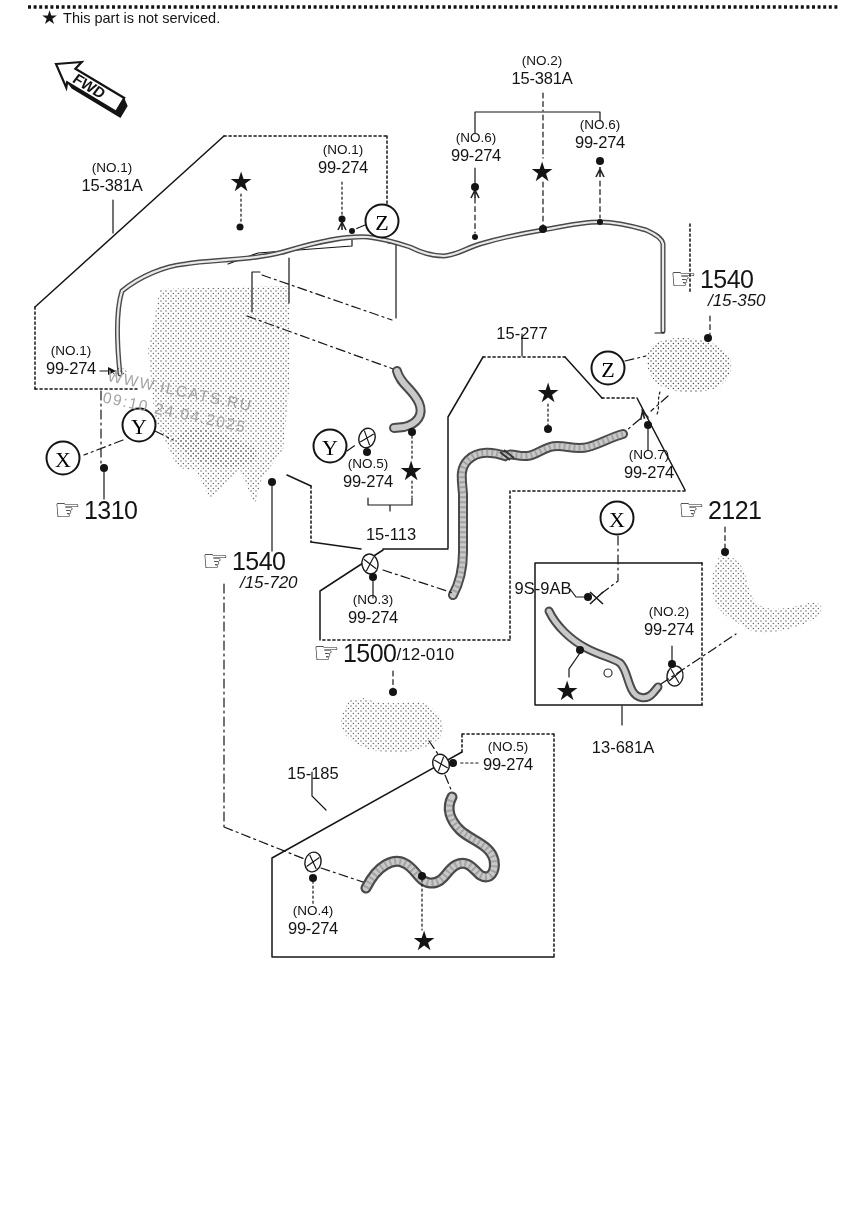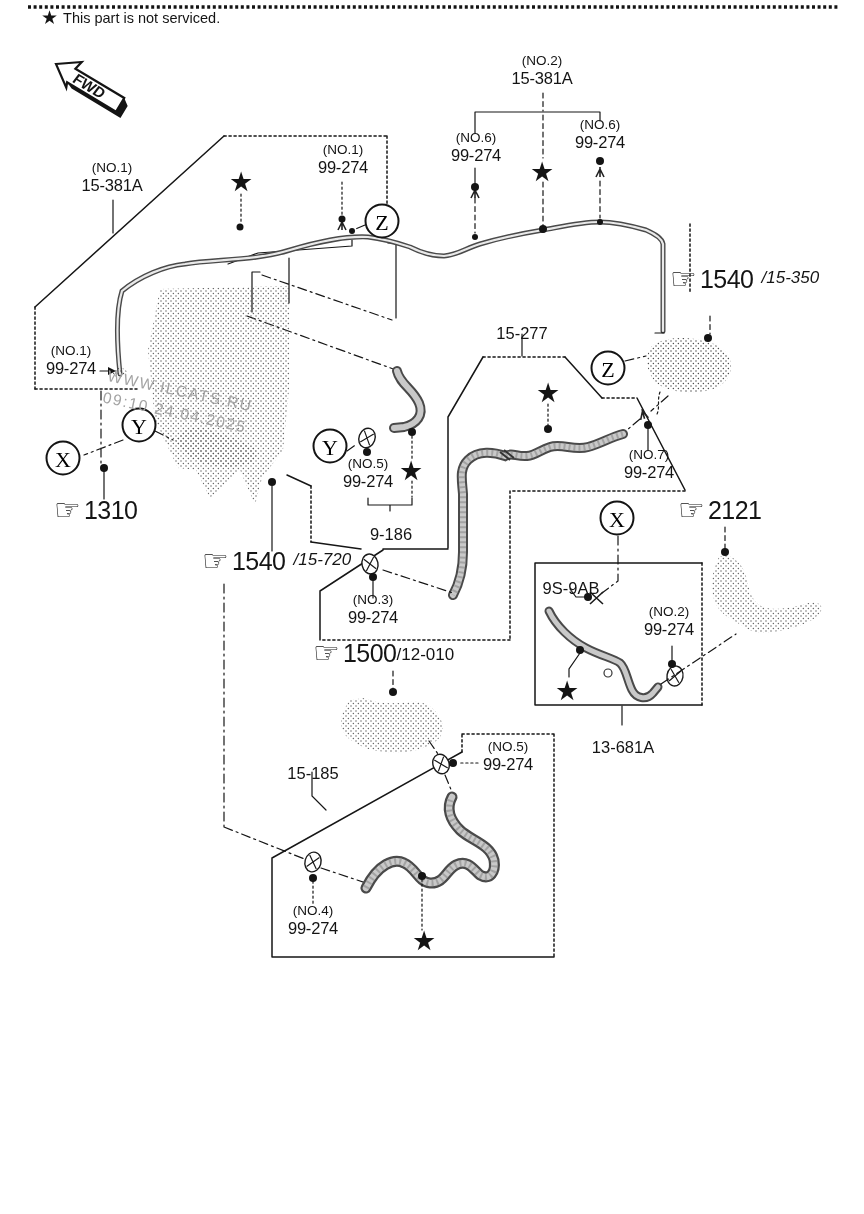--- a/index.html
+++ b/index.html
@@ -16,21 +16,21 @@
   .note{position:absolute;left:41px;top:9px;font-size:14.5px;display:flex;align-items:center;gap:5px;}
   .note .st{font-size:19px;line-height:18px;}
   .pl{position:absolute;transform:translateX(-50%);text-align:center;line-height:1.1;white-space:nowrap;}
   .pl .no{display:block;font-size:13.5px;}
   .pl .pn{display:block;font-size:16.5px;letter-spacing:-0.2px;}
   .sec{position:absolute;transform:translateX(-50%);font-size:16.5px;white-space:nowrap;margin-top:12px;}
   .callout{position:absolute;display:flex;align-items:flex-start;white-space:nowrap;}
   .hand{font-size:30px;line-height:22px;margin-right:3px;}
   .num{font-size:25px;line-height:23px;letter-spacing:-0.5px;}
   .sub{font-size:17px;}
-  .co-col{display:flex;flex-direction:row;justify-content:flex-end;}
+  .co-col{display:flex;flex-direction:column;justify-content:flex-end;}
   .co-col .sub{margin-left:8px;line-height:19px;font-style:italic;}
   .sub-inline{line-height:25px;}
   .wm{position:absolute;left:110px;top:365px;transform:rotate(12deg);transform-origin:left top;
       color:#a3a3a3;font-size:15.5px;letter-spacing:1.6px;line-height:1.4;white-space:nowrap;}
 </style>
 </head>
 <body>
 
 <div id="stage">
 
@@ -329,24 +329,24 @@
 <div class="pl" style="left:508px;top:740px">
   <span class="no">(NO.5)</span>
   <span class="pn">99-274</span>
 </div>
 <div class="pl" style="left:313px;top:904px">
   <span class="no">(NO.4)</span>
   <span class="pn">99-274</span>
 </div>
 
 <div class="sec" style="left:522px;top:312px">15-277</div>
-<div class="sec" style="left:391px;top:513px">9-186</div>
+<div class="sec" style="left:391px;top:513px">15-113</div>
 <div class="sec" style="left:623px;top:726px">13-681A</div>
 <div class="sec" style="left:313px;top:752px">15-185</div>
-<div class="sec" style="left:571px;top:567px">9S-9AB</div>
+<div class="sec" style="left:543px;top:567px">9S-9AB</div>
 
 <div class="callout" style="left:670px;top:268px">
   <span class="hand">☞</span>
   <span class="co-col">
     <span class="num">1540</span>
     <span class="sub">/15-350</span>
   </span>
 </div>
 <div class="callout" style="left:202px;top:550px">
   <span class="hand">☞</span>

